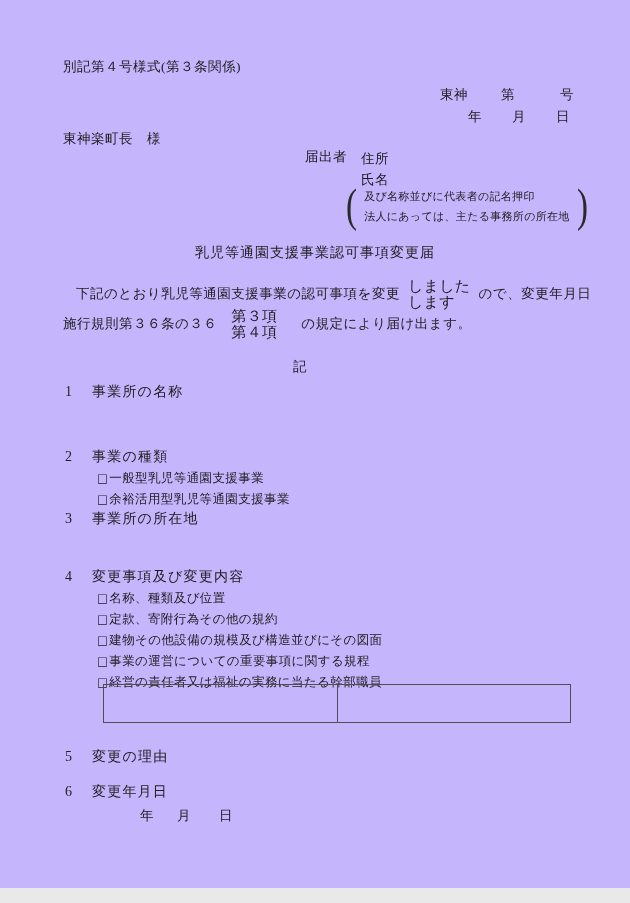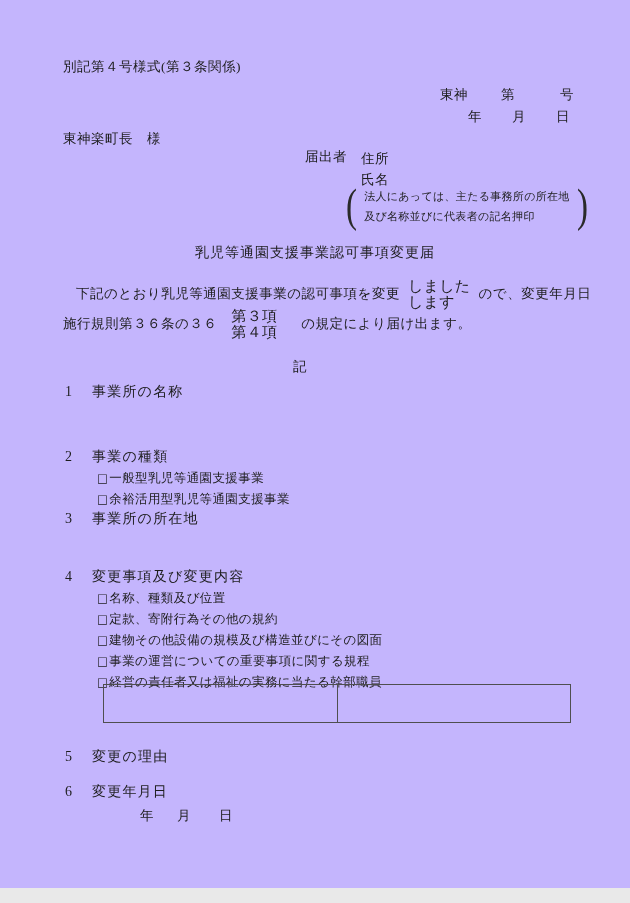--- a/index.html
+++ b/index.html
@@ -113,22 +113,22 @@
     <span class="lbl">届出者</span>
     <span class="col">
       <div>住所</div>
       <div>氏名</div>
     </span>
   </div>
 
   <div class="abs corp-note">
     <span class="paren">(</span>
     <span class="note-lines">
+      <div>及び名称並びに代表者の記名押印</div>
       <div>法人にあっては、主たる事務所の所在地</div>
-      <div>及び名称並びに代表者の記名押印</div>
     </span>
     <span class="paren">)</span>
   </div>
 
   <div class="abs doc-title">乳児等通園支援事業認可事項変更届</div>
 
   <div class="abs para-line para-line1">
     <span>下記のとおり乳児等通園支援事業の認可事項を変更</span>
     <span class="stack stack1">
       <div>しました</div>

